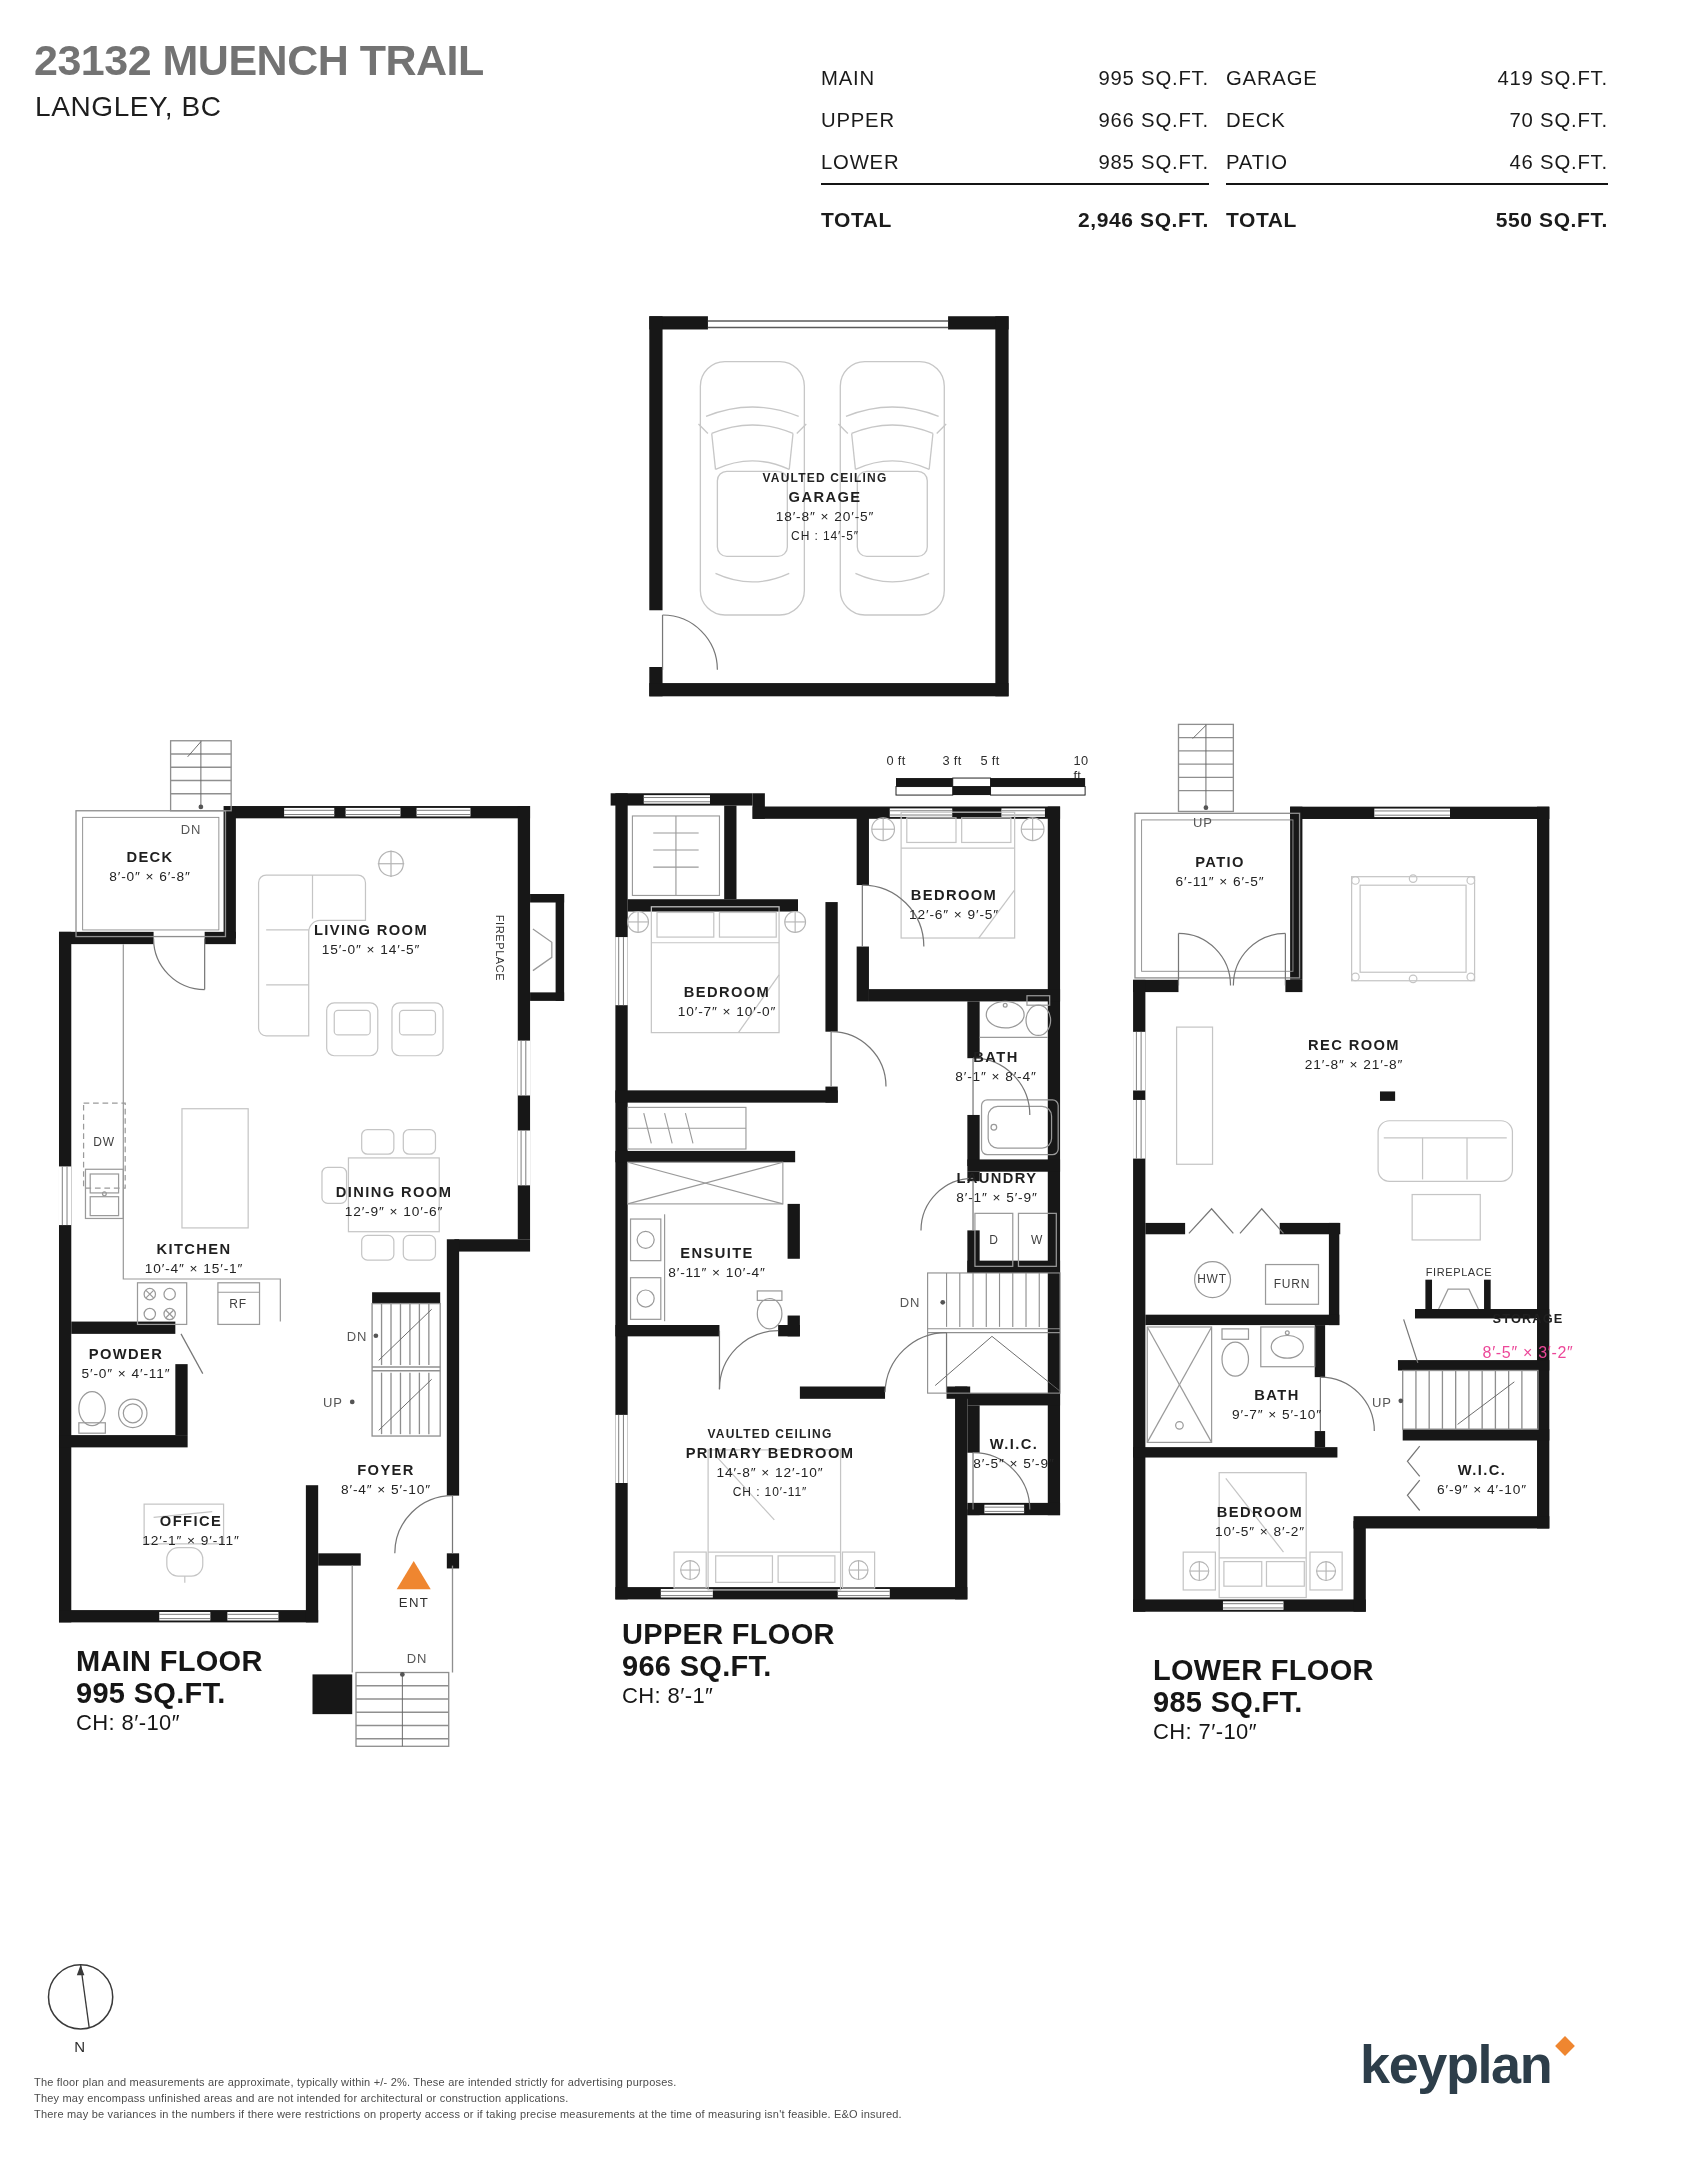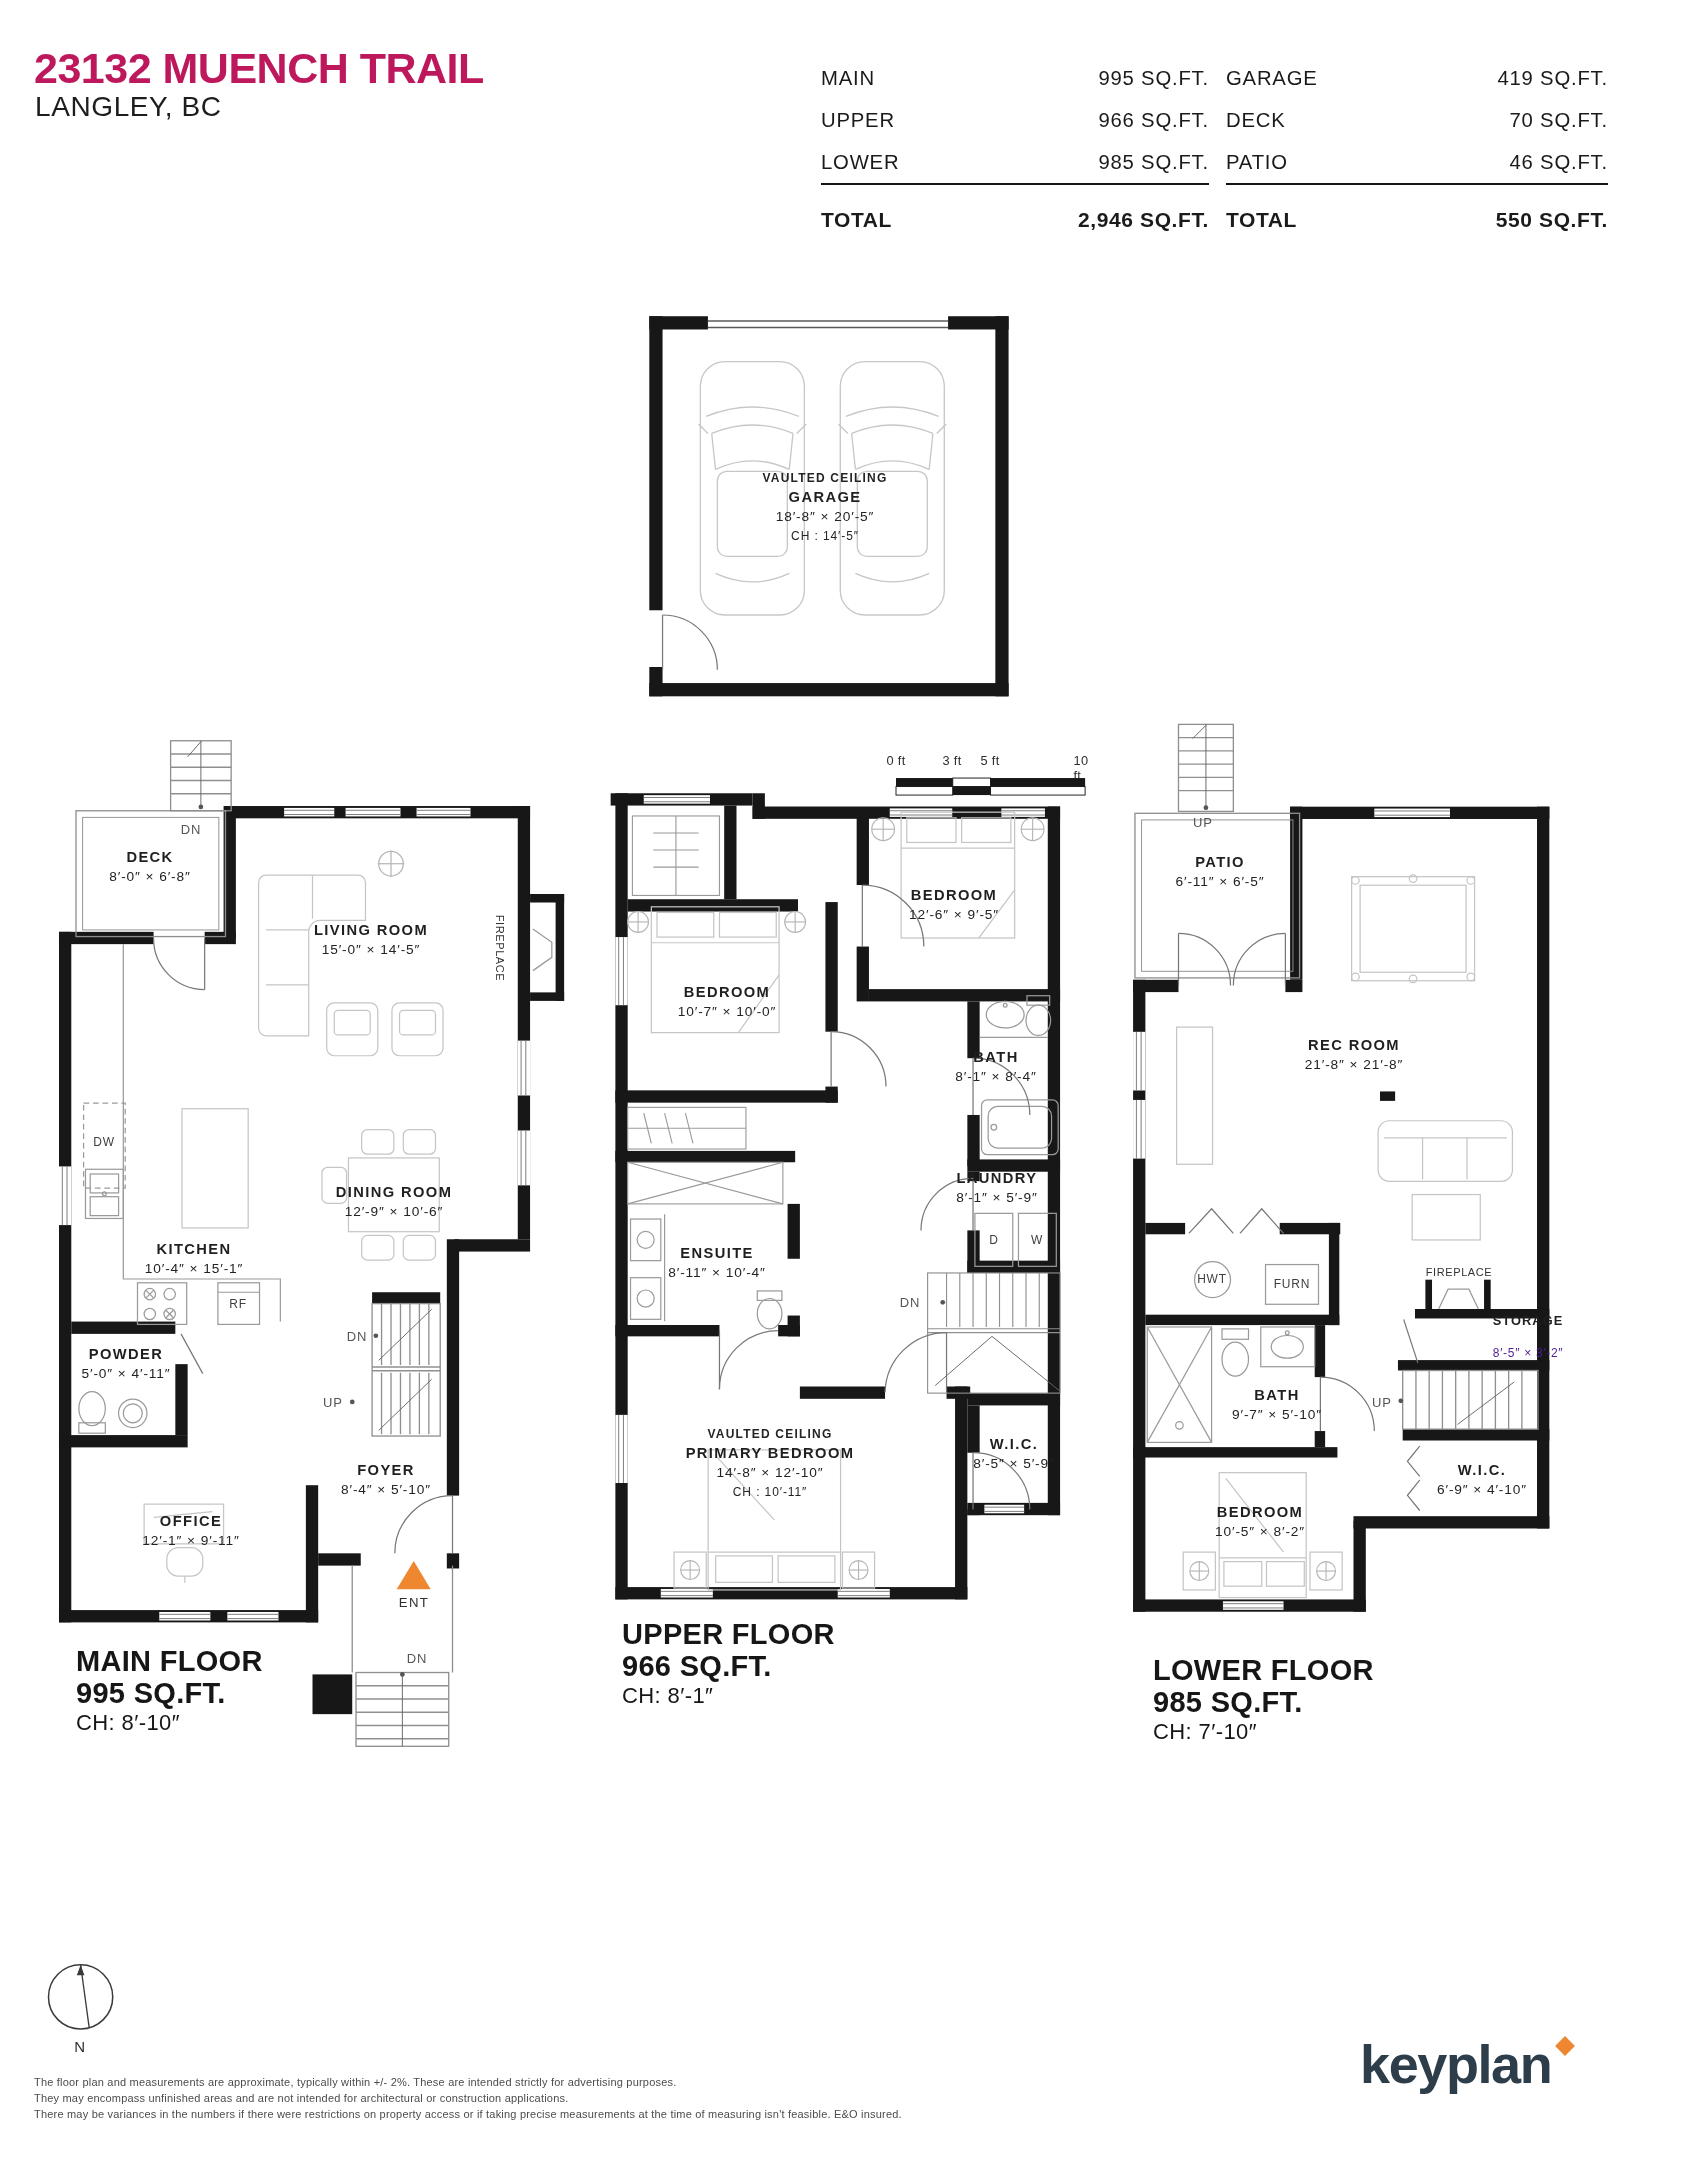--- a/index.html
+++ b/index.html
@@ -1,33 +1,33 @@
 <!DOCTYPE html>
 <html style="font-size:15px"><head>
 <meta charset="utf-8">
 <style>
   html,body{margin:0;padding:0;background:#fff;}
   .page{position:relative;width:1685px;height:2180px;background:#ffffff;overflow:hidden;
         font-family:"Liberation Sans",sans-serif;color:#1b1b1b;}
   .abs{position:absolute;}
   svg{position:absolute;overflow:visible;}
-  .addr{font-size:43px;font-weight:800;letter-spacing:-0.5px;color:#be185d;white-space:nowrap;margin-top:8px;}
+  .addr{font-size:43px;font-weight:800;letter-spacing:-0.5px;color:#737373;white-space:nowrap;}
   .city{font-size:28px;font-weight:400;letter-spacing:0.6px;color:#1d1d1d;}
   .sqft-table{position:absolute;width:388px;}
   .sqft-row{display:flex;justify-content:space-between;align-items:center;height:42px;
             font-size:20.3px;letter-spacing:0.8px;color:#1a1a1a;font-weight:400;}
   .sqft-total{display:flex;justify-content:space-between;align-items:flex-end;height:47px;
             border-top:2.8px solid #141414;font-size:21px;font-weight:700;letter-spacing:0.6px;}
   .rlabel{position:absolute;transform:translate(-50%,-50%);text-align:center;white-space:nowrap;line-height:1;}
   .rname{font-size:14.7px;font-weight:700;letter-spacing:1.4px;color:#1f1f1f;}
   .rdims{font-size:13.7px;font-weight:500;letter-spacing:0.9px;color:#232323;margin-top:5.7px;}
   .rnote{font-size:12px;font-weight:600;letter-spacing:1.2px;color:#242424;margin-bottom:5.7px;}
   .rch{font-size:12px;font-weight:500;letter-spacing:0.9px;color:#242424;margin-top:6.6px;}
   .rname-sm{font-size:12.8px;font-weight:700;letter-spacing:1.1px;color:#1f1f1f;}
-  .rdims-sm{font-size:12px;font-weight:500;letter-spacing:0.7px;color:#4c1d95;margin-top:19px;}
+  .rdims-sm{font-size:16px;font-weight:500;letter-spacing:0.7px;color:#ec4899;margin-top:19px;}
   .sml{position:absolute;transform:translate(-50%,-50%);font-size:13px;font-weight:400;
        letter-spacing:0.9px;color:#565656;white-space:nowrap;line-height:1;}
   .sml.xs{font-size:12px;color:#3f3f3f;letter-spacing:0.8px;}
   .sml.xxs{font-size:11px;color:#333;letter-spacing:0.6px;}
   .sml.ent{font-size:13.2px;color:#2e2e2e;letter-spacing:1.4px;}
   .vert{writing-mode:vertical-rl;}
   .floor-title{position:absolute;line-height:1.12;color:#161616;}
   .ft1{font-size:29px;font-weight:700;letter-spacing:0.3px;}
   .ft2{font-size:22px;font-weight:400;letter-spacing:0.4px;margin-top:1px;}
   .tick{position:absolute;transform:translate(-50%,0);font-size:12.8px;color:#2e2e2e;letter-spacing:0.3px;}

